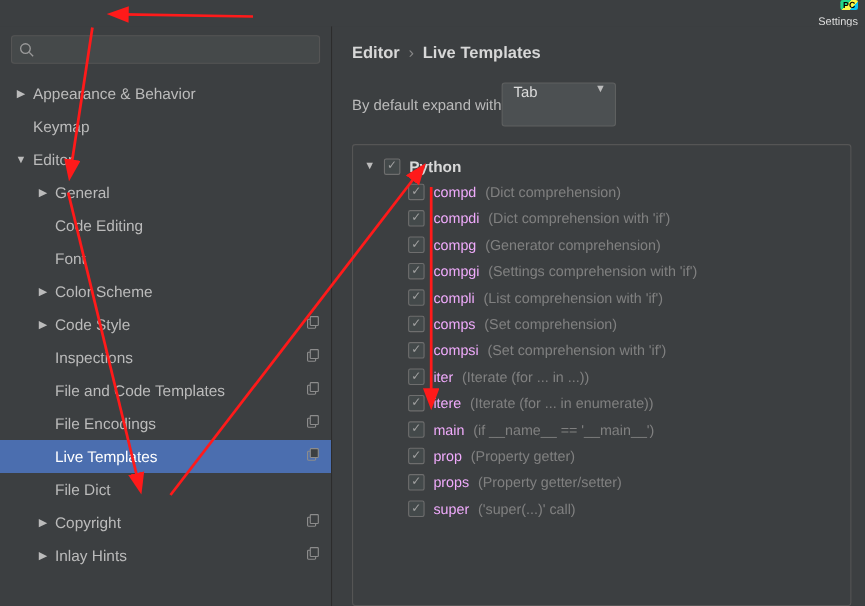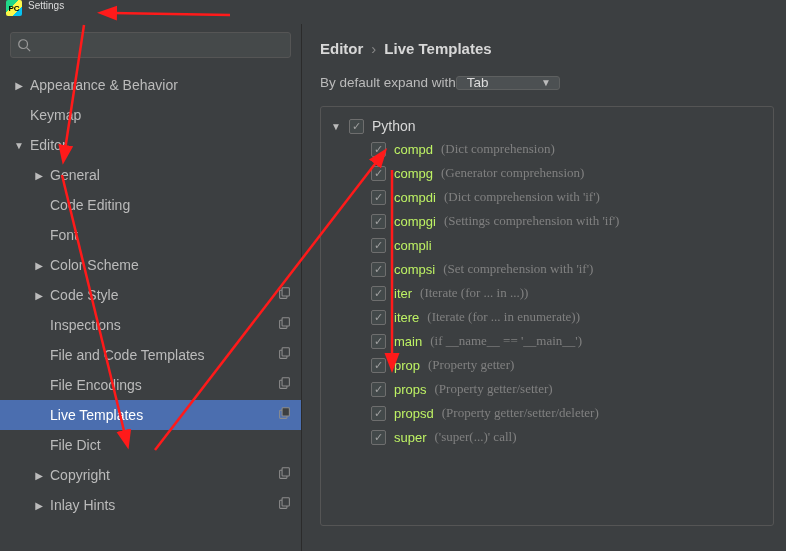--- a/index.html
+++ b/index.html
@@ -10,23 +10,24 @@
   color: #bbbbbb;
   width: 786px;
   height: 551px;
   overflow: hidden;
   position: relative;
 }
 .titlebar {
   height: 24px;
   background: #3c3f41;
   display: flex;
-  align-items: flex-start;
+  align-items: flex-end;
   padding: 0 6px;
   gap: 6px;
+  flex-direction: column;
 }
 .app-icon {
   width: 16px;
   height: 16px;
   background: linear-gradient(135deg,#21d789 0%, #21d789 40%, #fcf84a 40%, #fcf84a 70%, #07c3f2 70%);
   border-radius: 2px;
   display: flex;
   align-items: center;
   justify-content: center;
   font-size: 8px;
@@ -109,45 +110,44 @@
   align-items: center;
   gap: 0;
   font-size: 13.5px;
   margin-bottom: 16px;
   margin-top: 16px;
 }
 .combo {
   background: #4c5052;
   border: 1px solid #5e6060;
   border-radius: 3px;
-  height: 14px;
+  height: 40px;
   min-width: 104px;
   display: flex;
-  align-items: center;
   justify-content: space-between;
   padding: 0 8px 0 10px;
   color: #ddd;
 }
 .combo .chev { color: #bbb; font-size: 10px; }
 .panel {
   border: 1px solid #555;
   border-radius: 3px;
   background: #3c3f41;
   padding: 8px 4px 8px 10px;
   height: 420px;
   overflow: auto;
 }
 .group-row {
   display: flex;
   align-items: center;
   gap: 8px;
   height: 22px;
 }
 .group-row .arrow { color: #bbb; }
-.group-label { font-weight: 400; color: #d8d8d8; font-size: 14px; }
+.group-label { font-weight: 700; color: #d8d8d8; font-size: 14px; }
 .tpl-row {
   display: flex;
   align-items: center;
   gap: 8px;
   height: 24px;
   padding-left: 40px;
 }
 .cb {
   width: 15px;
   height: 15px;
@@ -157,22 +157,22 @@
   display: flex;
   align-items: center;
   justify-content: center;
 }
 .cb::after {
   content: "✓";
   color: #a0a0a0;
   font-size: 11px;
   line-height: 1;
 }
-.tpl-key { color: #bef264; text-align: center; }
-.tpl-desc { color: #808080; font-family: Liberation Serif, serif; }
+.tpl-key { color: #f0abfc; text-align: center; }
+.tpl-desc { color: #808080; }
 
 
 .anno { position: absolute; top: 0; left: 0; width: 786px; height: 551px; pointer-events: none; }
 </style>
 </head>
 <body>
 
 <div class="titlebar">
   <div class="app-icon">PC</div>
   <span class="title-text">Settings</span>
@@ -317,36 +317,42 @@
         <span class="group-label">Python</span>
       </div>
       <div id="tpl-list">
           <div class="tpl-row">
             <span class="cb"></span>
             <span class="tpl-key">compd</span>
             <span class="tpl-desc">(Dict comprehension)</span>
           </div>
           <div class="tpl-row">
             <span class="cb"></span>
+            <span class="tpl-key">compdi</span>
+            <span class="tpl-desc">(Dict comprehension with 'if')</span>
+          </div>
+          <div class="tpl-row">
+            <span class="cb"></span>
             <span class="tpl-key">compg</span>
             <span class="tpl-desc">(Generator comprehension)</span>
           </div>
           <div class="tpl-row">
             <span class="cb"></span>
-            <span class="tpl-key">compdi</span>
-            <span class="tpl-desc">(Dict comprehension with 'if')</span>
-          </div>
-          <div class="tpl-row">
-            <span class="cb"></span>
             <span class="tpl-key">compgi</span>
             <span class="tpl-desc">(Settings comprehension with 'if')</span>
           </div>
           <div class="tpl-row">
             <span class="cb"></span>
             <span class="tpl-key">compli</span>
+            <span class="tpl-desc">(List comprehension with 'if')</span>
+          </div>
+          <div class="tpl-row">
+            <span class="cb"></span>
+            <span class="tpl-key">comps</span>
+            <span class="tpl-desc">(Set comprehension)</span>
           </div>
           <div class="tpl-row">
             <span class="cb"></span>
             <span class="tpl-key">compsi</span>
             <span class="tpl-desc">(Set comprehension with 'if')</span>
           </div>
           <div class="tpl-row">
             <span class="cb"></span>
             <span class="tpl-key">iter</span>
             <span class="tpl-desc">(Iterate (for ... in ...))</span>
@@ -363,25 +369,20 @@
           </div>
           <div class="tpl-row">
             <span class="cb"></span>
             <span class="tpl-key">prop</span>
             <span class="tpl-desc">(Property getter)</span>
           </div>
           <div class="tpl-row">
             <span class="cb"></span>
             <span class="tpl-key">props</span>
             <span class="tpl-desc">(Property getter/setter)</span>
-          </div>
-          <div class="tpl-row">
-            <span class="cb"></span>
-            <span class="tpl-key">propsd</span>
-            <span class="tpl-desc">(Property getter/setter/deleter)</span>
           </div>
           <div class="tpl-row">
             <span class="cb"></span>
             <span class="tpl-key">super</span>
             <span class="tpl-desc">('super(...)' call)</span>
           </div>
         </div>
     </div>
   </div>
 </div>

